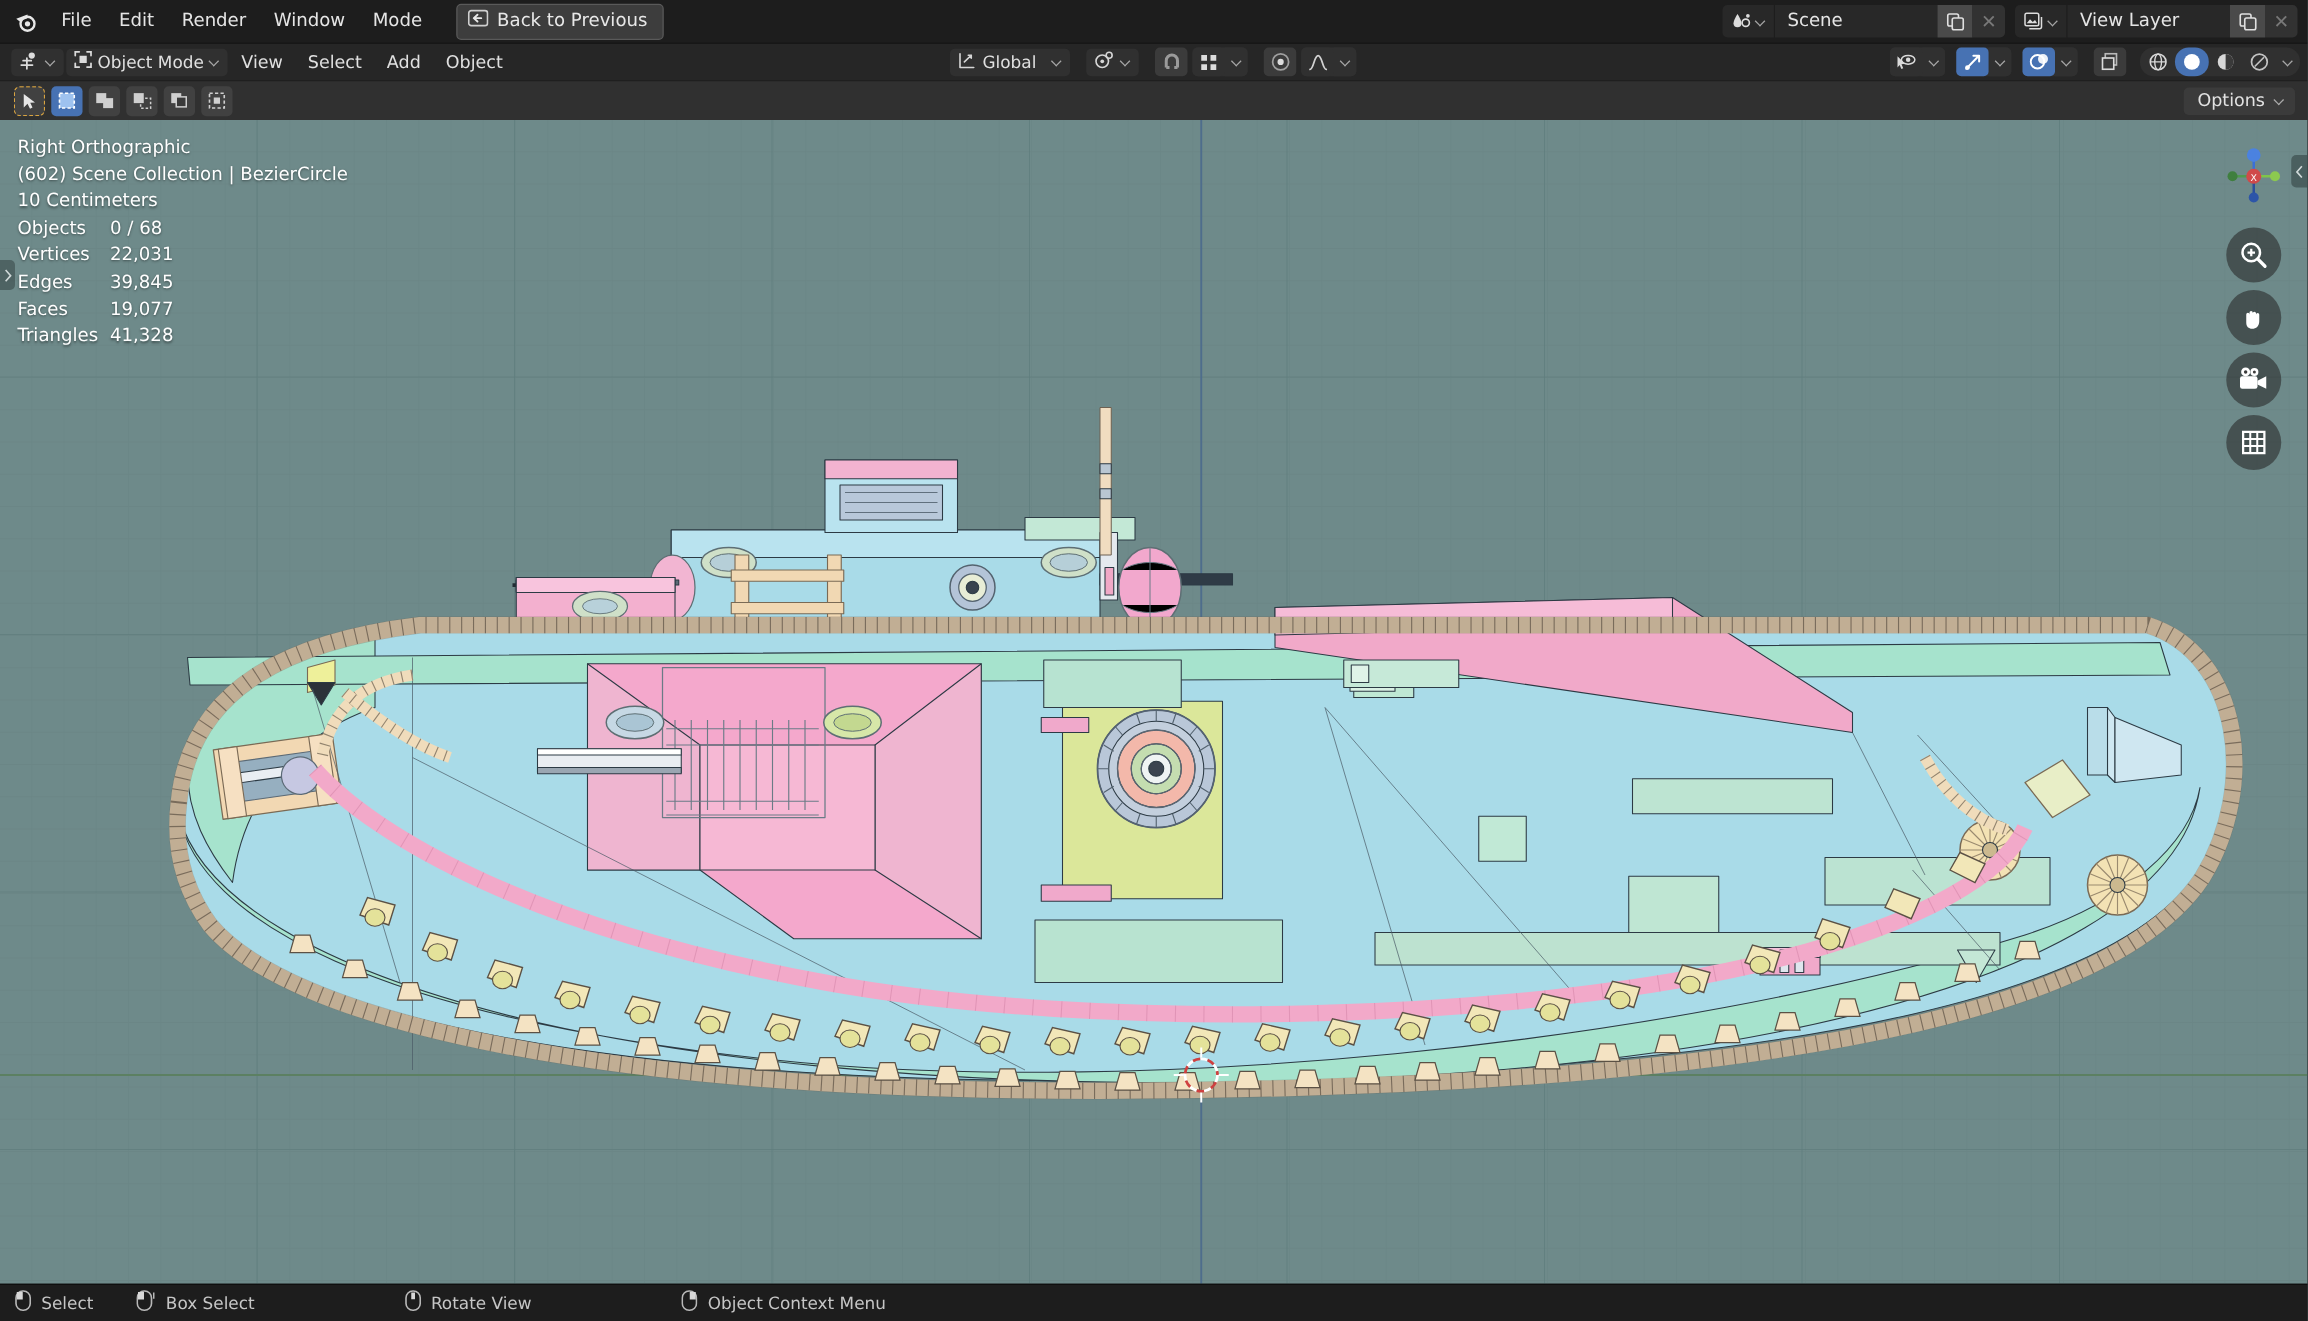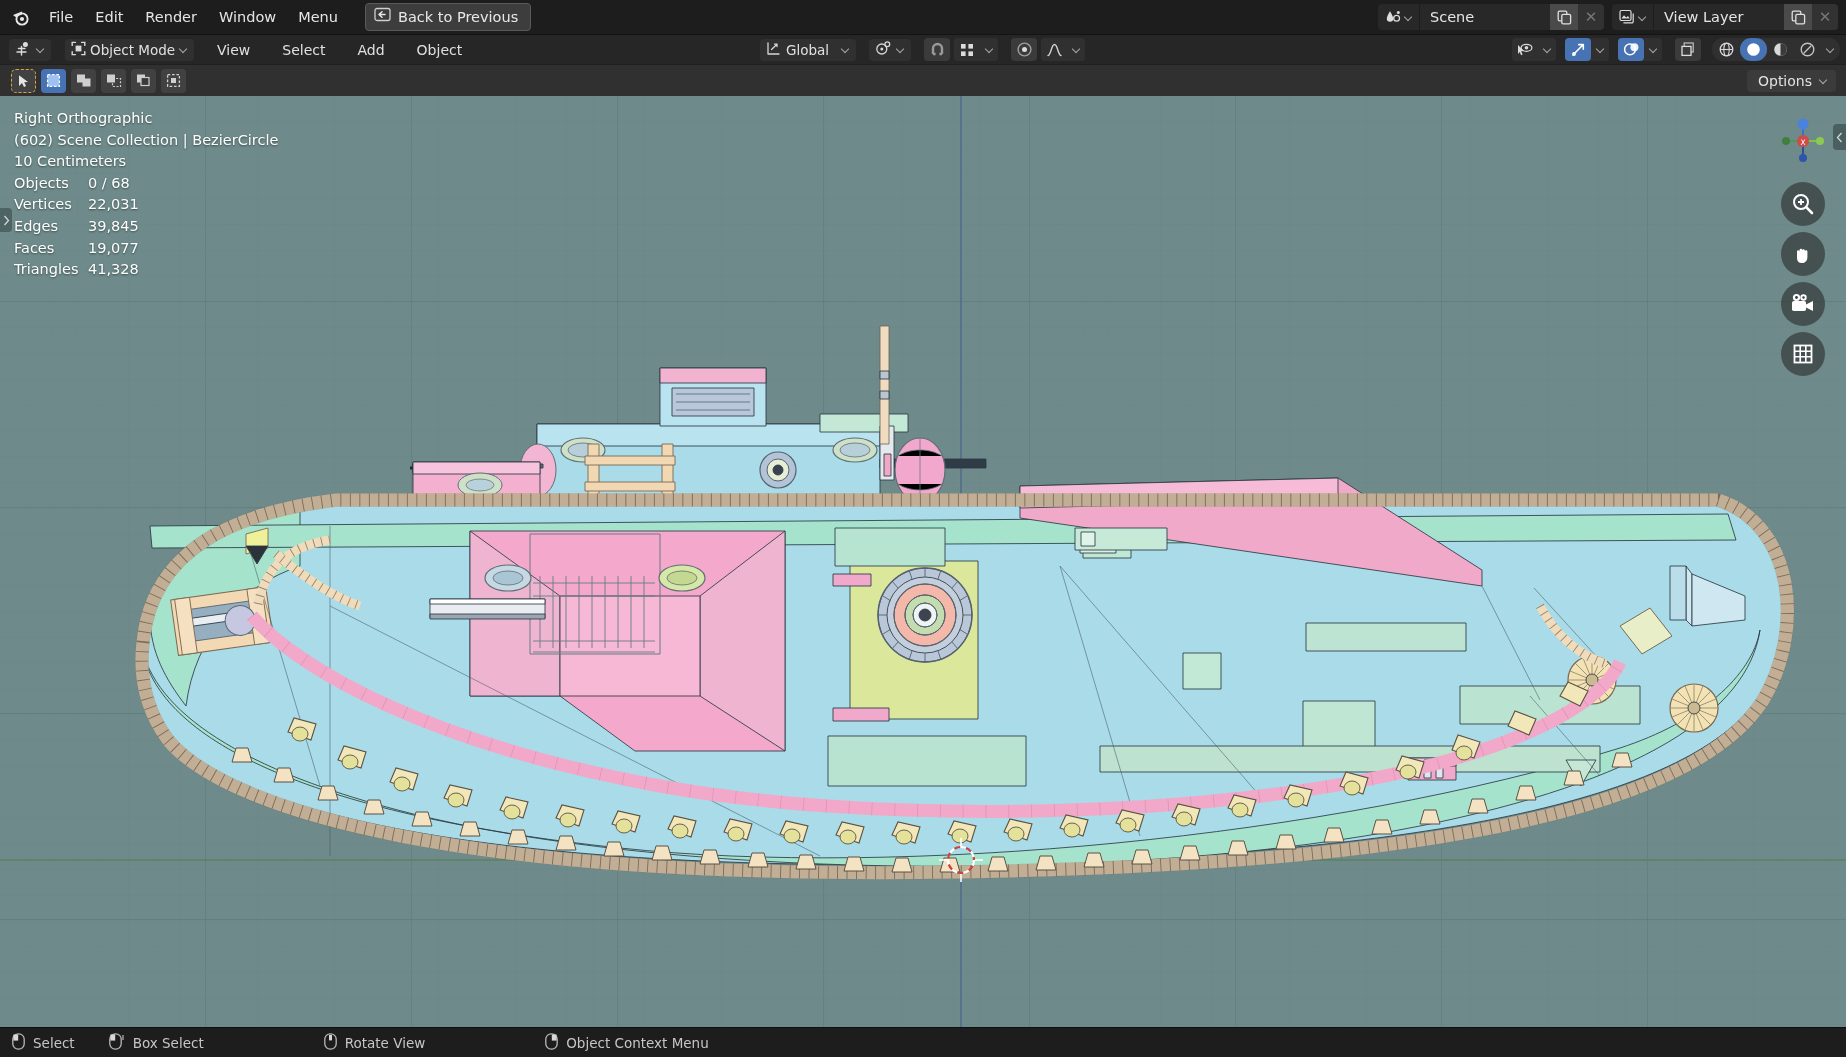--- a/index.html
+++ b/index.html
@@ -36,21 +36,21 @@
   .id-name {
     background: #282828; height: 26px; color: #e5e5e5; font-size: 14.5px;
     display: flex; align-items: center; padding: 0 10px; min-width: 130px;
   }
   .id-copy { background: #4a4a4a; height: 26px; width: 28px; display: flex; align-items: center; justify-content: center; }
   .id-x { background: #323232; height: 26px; width: 26px; border-radius: 0 4px 4px 0; display: flex; align-items: center; justify-content: center; color: #787878; font-size: 15px; }
 
   
   .vp-header {
     height: 30px; background: #262626; display: flex; align-items: center;
-    flex: 0 0 30px; padding-left: 9px; position: relative; gap: 14px;
+    flex: 0 0 30px; padding-left: 9px; position: relative; gap: 2px;
     border-top: 1px solid #131313;
   }
   .hdr-drop {
     display: flex; align-items: center; gap: 4px; background: #303030;
     border-radius: 4px; height: 22px; padding: 0 6px; color: #e0e0e0; font-size: 13.5px;
   }
   .hdr-menu { color: #e0e0e0; font-size: 14px; padding: 2px 9px; border-radius: 3px; }
   .chev { display: inline-block; width: 9px; height: 9px; position: relative; opacity: .75; }
   .chev::after {
     content: ''; position: absolute; left: 1px; top: 1px; width: 5px; height: 5px;
@@ -136,21 +136,21 @@
       <svg width="22" height="22" viewBox="0 0 22 22">
         <circle cx="12" cy="13" r="5.6" fill="none" stroke="#e7e7e7" stroke-width="1.9"></circle>
         <circle cx="12" cy="13" r="2.1" fill="#e7e7e7"></circle>
         <path d="M3 9 L12 5.5 L12 8.5 L5.5 11 Z" fill="#e7e7e7"></path>
       </svg>
     </div>
     <div class="menu-item">File</div>
     <div class="menu-item">Edit</div>
     <div class="menu-item">Render</div>
     <div class="menu-item">Window</div>
-    <div class="menu-item">Menu</div>
+    <div class="menu-item">Mode</div>
 
     <div class="back-btn">
       <span>
         <svg width="17" height="15" viewBox="0 0 17 15">
           <rect x="1" y="1.5" width="15" height="12" rx="2" fill="none" stroke="#cfcfcf" stroke-width="1.3"></rect>
           <path d="M11 7.5 H5.5 M8 4.8 L5 7.5 L8 10.2" fill="none" stroke="#e8e8e8" stroke-width="1.5" stroke-linecap="round" stroke-linejoin="round"></path>
         </svg>
       </span>
       <span>Back to Previous</span>
     </div>

